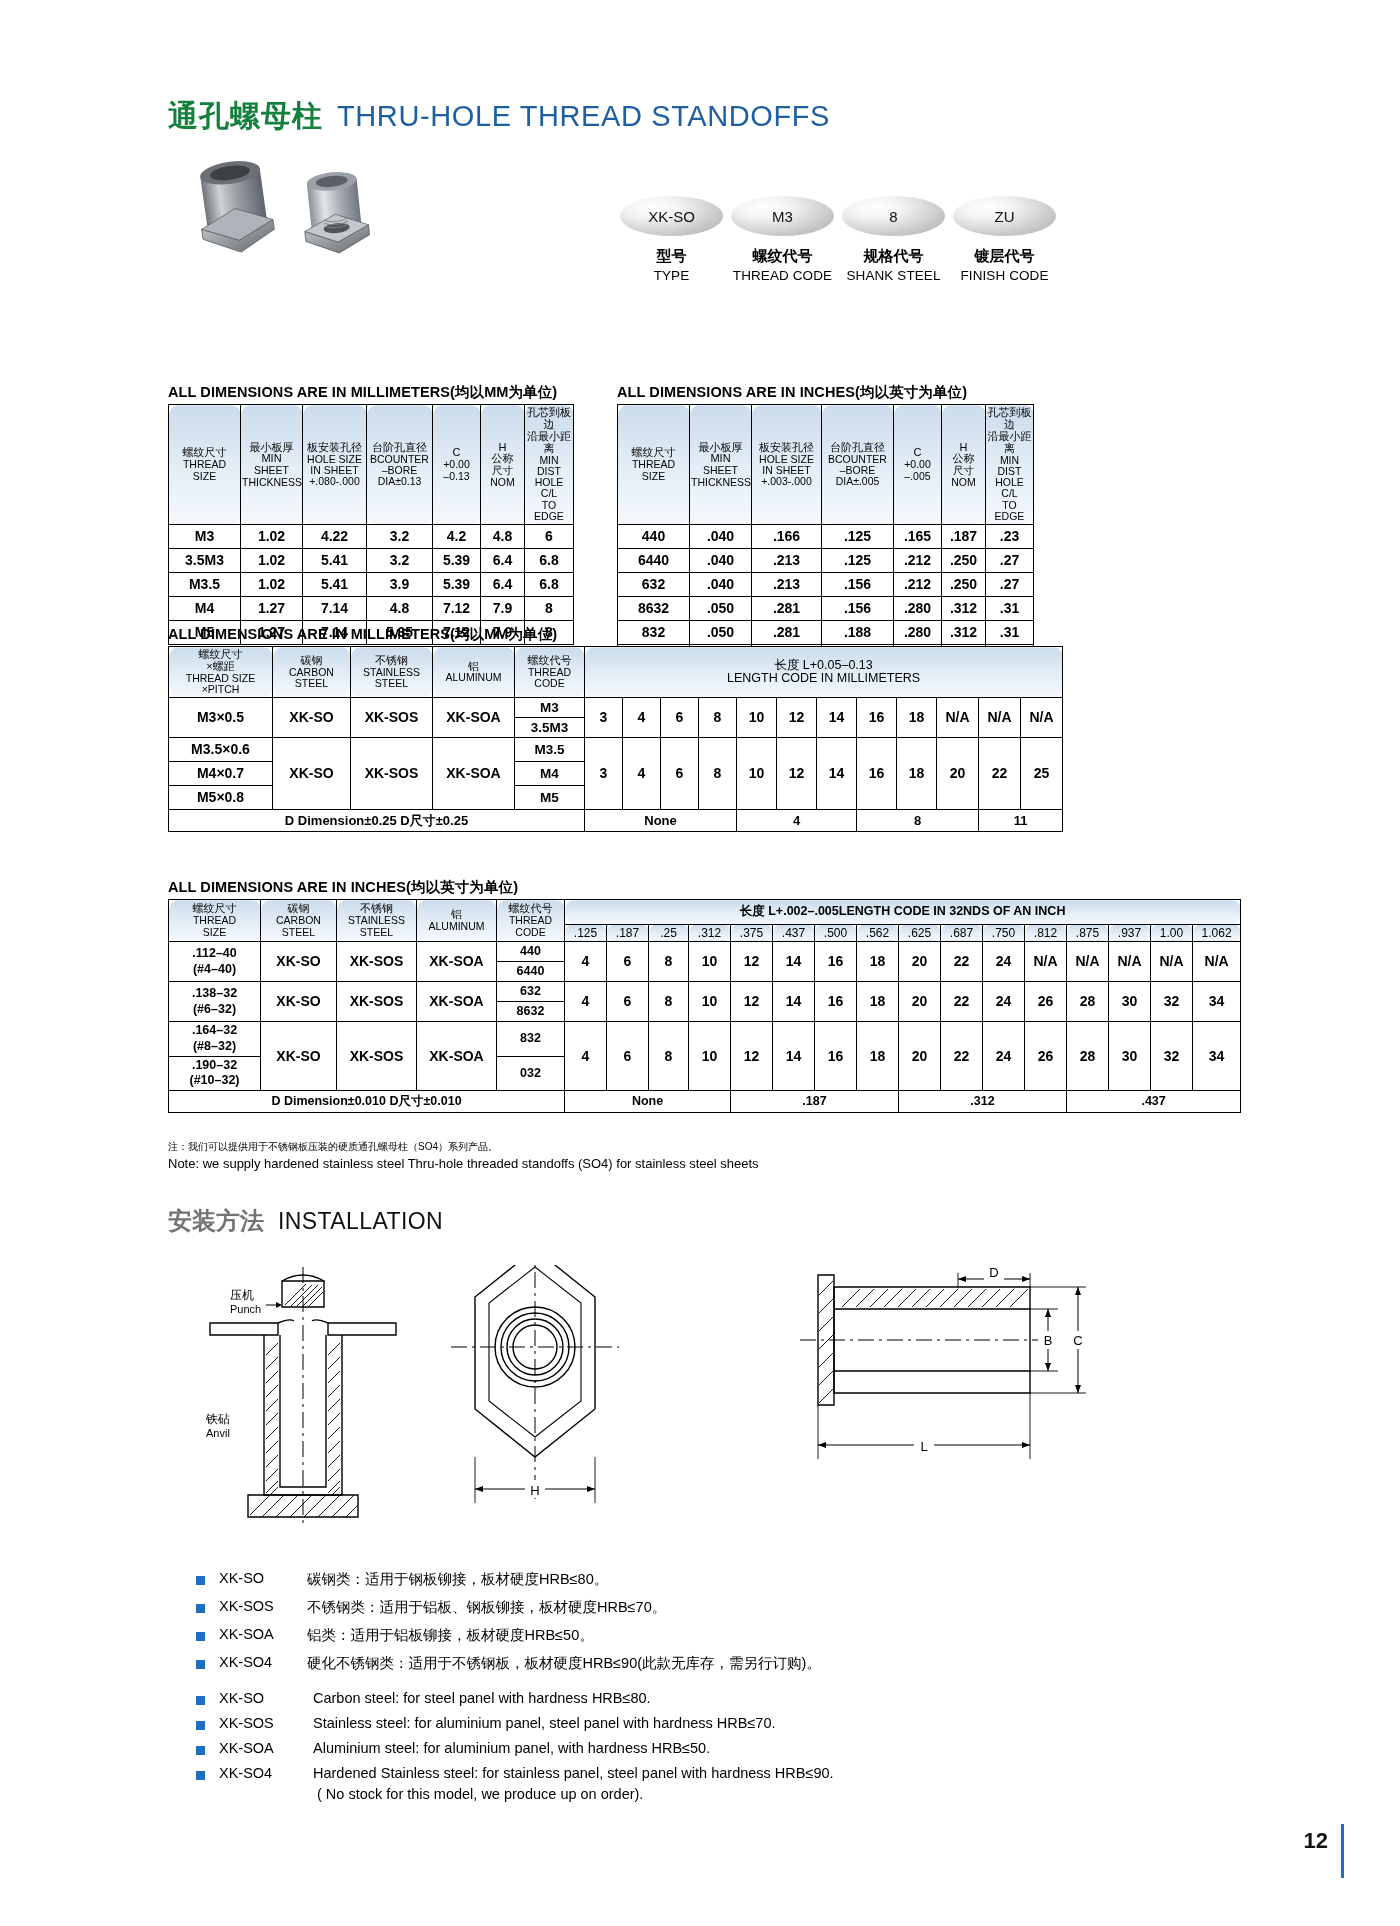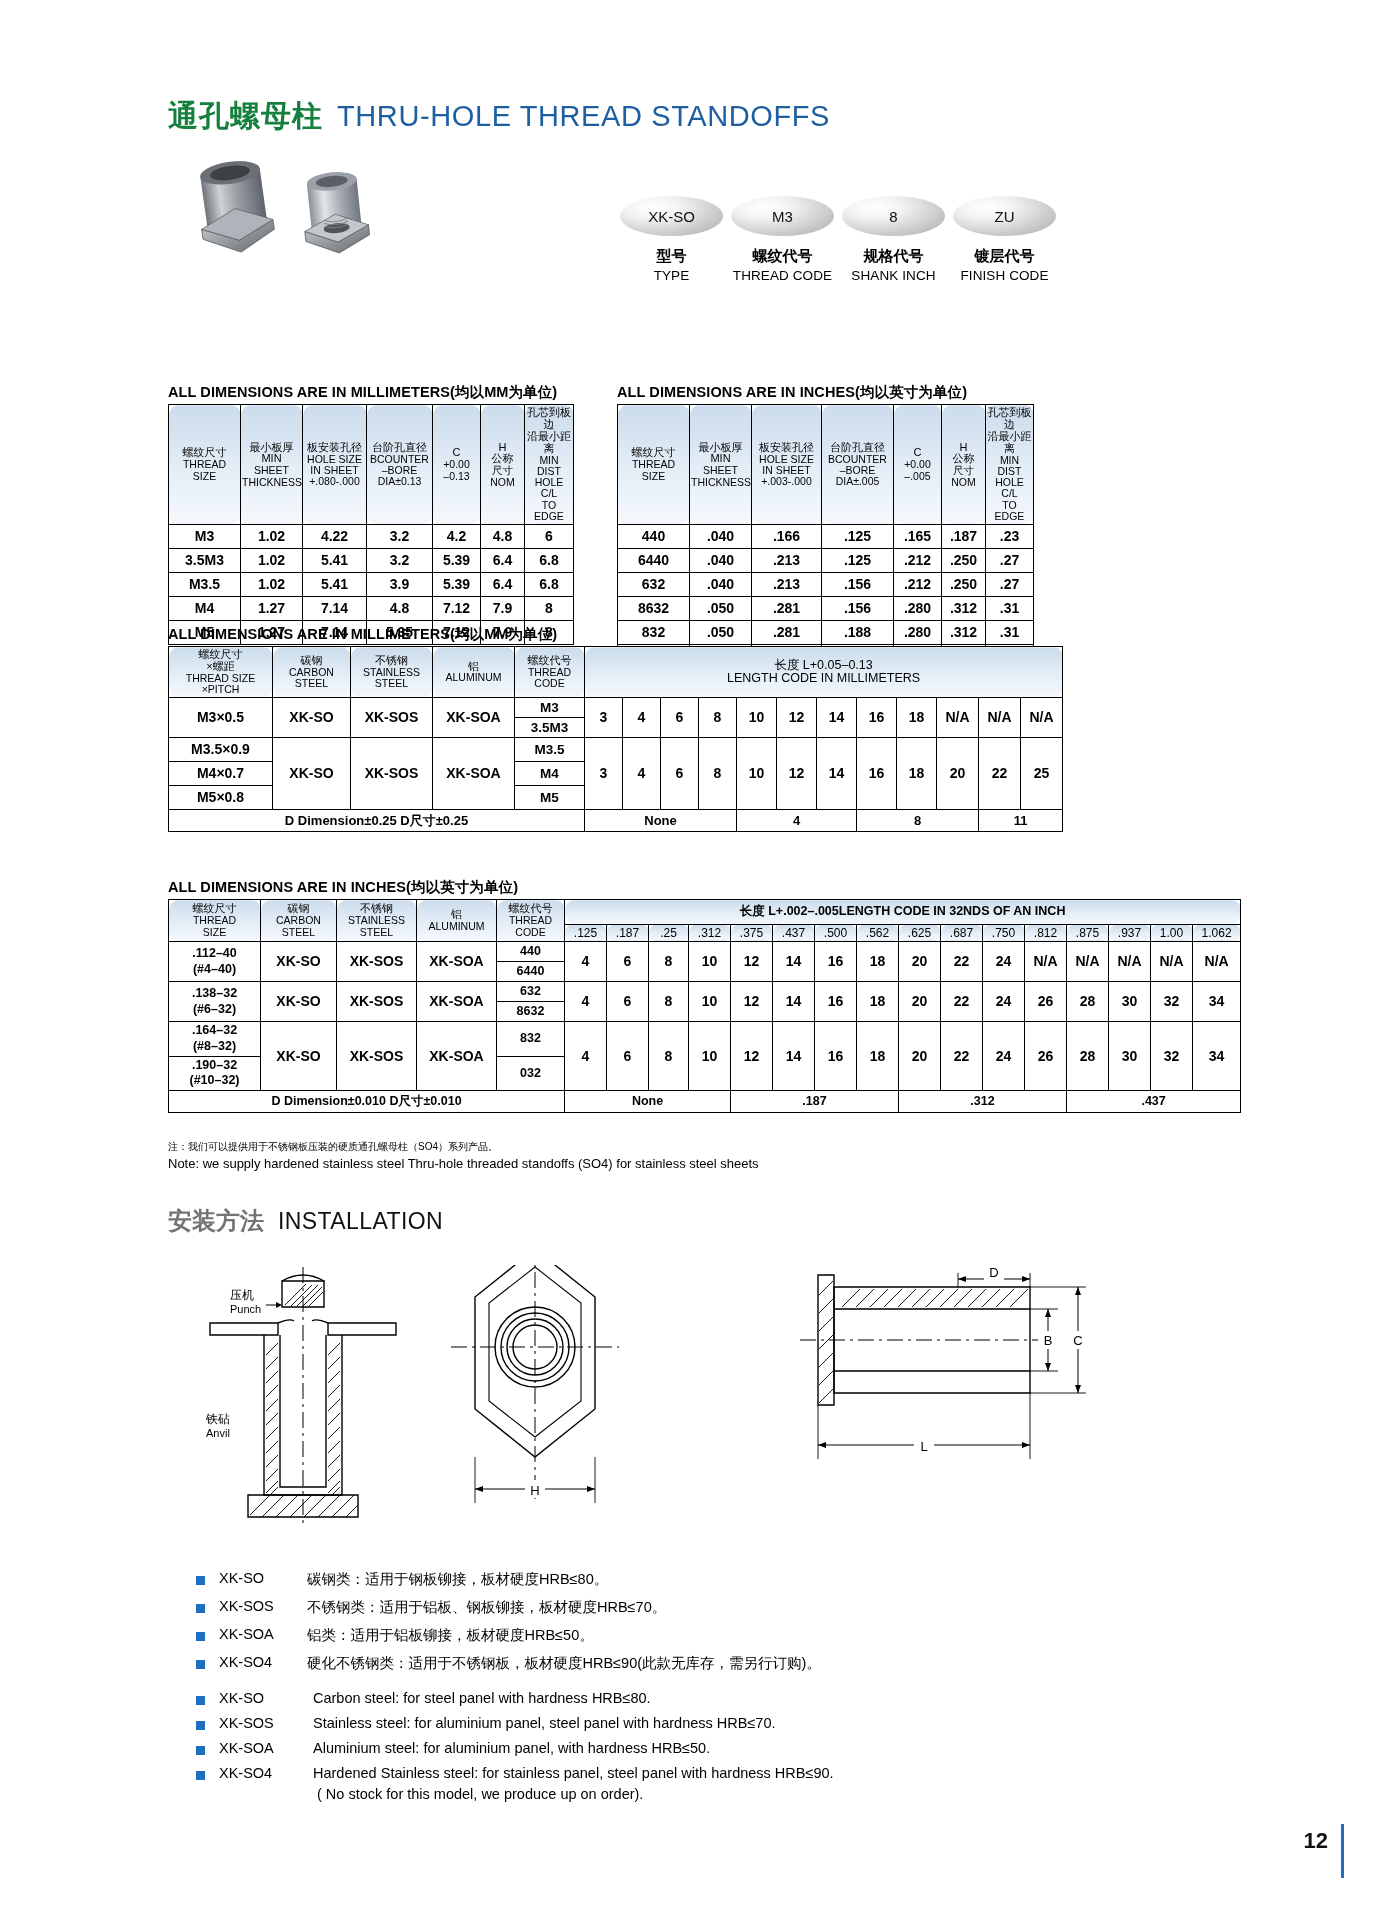--- a/index.html
+++ b/index.html
@@ -170,21 +170,21 @@
       <div class="code-en">TYPE</div>
     </div>
     <div class="code-col">
       <div class="oval">M3</div>
       <div class="code-cn">螺纹代号</div>
       <div class="code-en">THREAD CODE</div>
     </div>
     <div class="code-col">
       <div class="oval">8</div>
       <div class="code-cn">规格代号</div>
-      <div class="code-en">SHANK INCH</div>
+      <div class="code-en">SHANK STEEL</div>
     </div>
     <div class="code-col">
       <div class="oval">ZU</div>
       <div class="code-cn">镀层代号</div>
       <div class="code-en">FINISH CODE</div>
     </div>
   </div>
 
   <div class="block-mm">
     <div class="tbl-caption">ALL DIMENSIONS ARE IN MILLIMETERS(均以MM为单位)</div>
@@ -453,21 +453,21 @@
           <td rowspan="2">18</td>
           <td rowspan="2">N/A</td>
           <td rowspan="2">N/A</td>
           <td rowspan="2">N/A</td>
         </tr>
         <tr>
           <td class="code-cell">3.5M3</td>
         </tr>
 
         <tr>
-          <td>M3.5×0.9</td>
+          <td>M3.5×0.6</td>
           <td rowspan="3">XK-SO</td>
           <td rowspan="3">XK-SOS</td>
           <td rowspan="3">XK-SOA</td>
           <td class="code-cell">M3.5</td>
           <td rowspan="3">3</td>
           <td rowspan="3">4</td>
           <td rowspan="3">6</td>
           <td rowspan="3">8</td>
           <td rowspan="3">10</td>
           <td rowspan="3">12</td>

